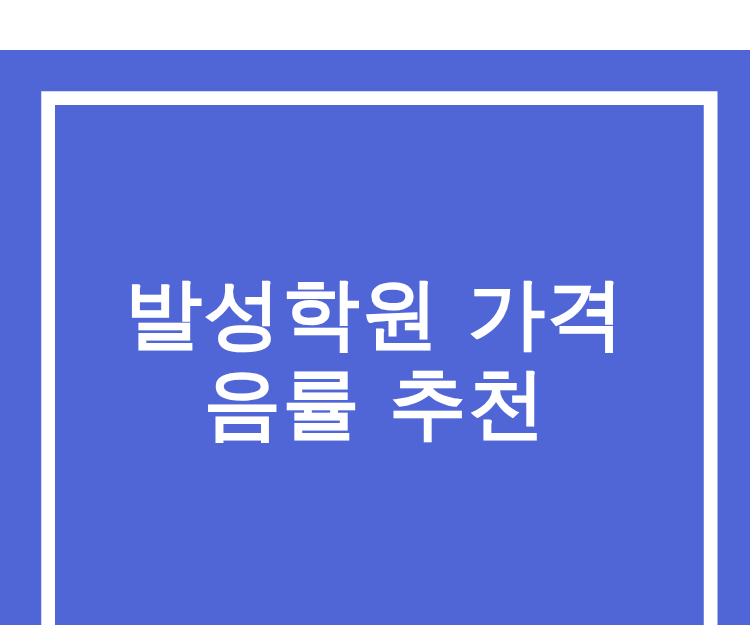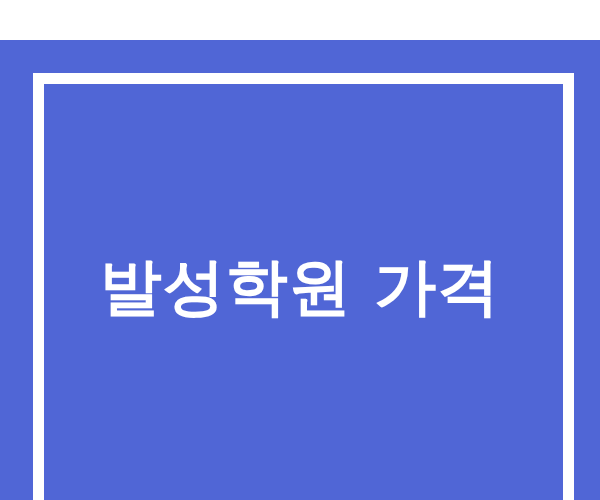--- a/index.html
+++ b/index.html
@@ -67,15 +67,16 @@
 </style>
 </head>
 <body>
 
 <div class="card">
 
   <div class="frame"></div>
 
   <div class="title-block">
     <div class="title-line line-1">발성학원 가격</div>
+    <div class="title-line line-2">음률 추천</div>
   </div>
 
 </div>
 
 </body></html>

